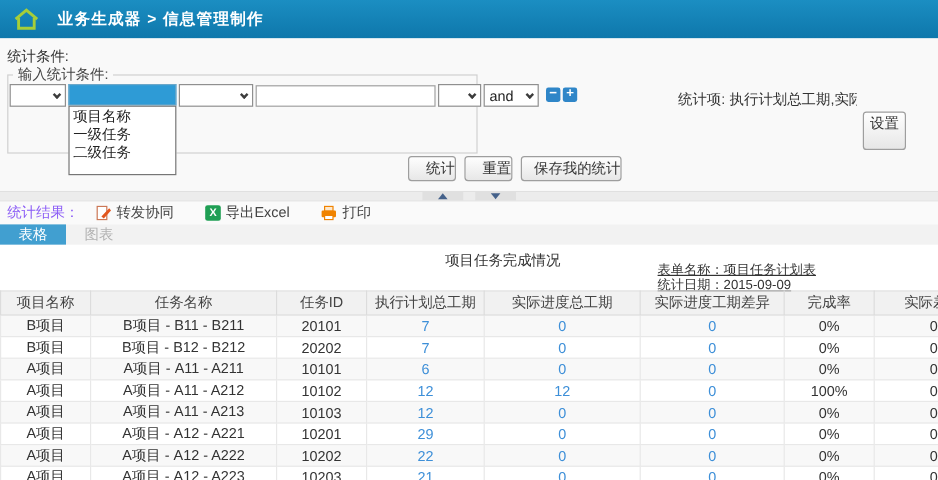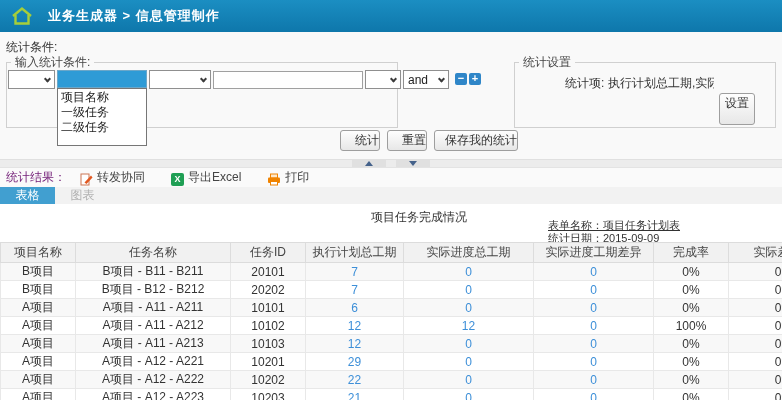--- a/index.html
+++ b/index.html
@@ -38,22 +38,22 @@
   .btn-set { position:absolute; left:719px; top:38px; width:36px; height:32px; border:1px solid #9e9e9e; border-radius:3px; background:linear-gradient(#fefefe,#e7e7e7); text-align:center; line-height:19px; cursor:pointer;margin-top:23px; }
 
   
   .collapse-strip { height:9px; background:#ececec; border-top:1px solid #e0e0e0; border-bottom:1px solid #e3e3e3; display:flex; align-items:center; justify-content:center; gap:10px; }
   .col-btn { width:34px; height:7px; background:#e0e0e0; display:flex; align-items:center; justify-content:center; cursor:pointer; }
   .tri-up { width:0; height:0; border-left:4px solid transparent; border-right:4px solid transparent; border-bottom:5px solid #44618a; }
   .tri-down { width:0; height:0; border-left:4px solid transparent; border-right:4px solid transparent; border-top:5px solid #44618a; }
 
   
   .results-bar { height:19px; background:#fafafa; display:flex; align-items:center; padding-left:6px; }
-  .res-label { color:#701a75; margin-right:14px; }
-  .action { display:flex; align-items:flex-end; margin-right:26px; cursor:pointer; color:#444; }
+  .res-label { color:#8b5cf6; margin-right:14px; }
+  .action { display:flex; align-items:center; margin-right:26px; cursor:pointer; color:#444; }
   .action .ic { margin-right:4px; display:flex; }
   .xl-ic { width:13px; height:13px; background:#1f9f54; border-radius:2px; color:#fff; font-weight:bold; font-size:9px; line-height:13px; text-align:center; }
 
   
   .tab-strip { height:17px; background:#f2f2f2; display:flex; }
   .tab { width:55px; text-align:center; line-height:17px; font-size:12px; cursor:pointer; }
   .tab.active { background:#419fd0; color:#fff; }
   .tab.inactive { color:#b2b2b2; }
 
   
@@ -113,23 +113,20 @@
     <span class="chev"></span>
   </span>
 
   <span class="icon-btn" style="left:455px;">−</span>
   <span class="icon-btn" style="left:469px;">+</span>
 
   <span class="btn" style="left:340px; width:40px;">统计</span>
   <span class="btn" style="left:387px; width:40px;">重置</span>
   <span class="btn" style="left:434px; width:84px;">保存我的统计</span>
 
-  <fieldset class="fs fs-set">
-    <legend>统计设置</legend>
-  </fieldset>
   <span class="set-label">统计项:</span>
   <span class="set-value">执行计划总工期,实际进度总工期</span>
   <span class="btn-set">设置</span>
 </div>
 
 <div class="collapse-strip">
   <span class="col-btn">
       <span class="tri-up"></span>
     </span>
   <span class="col-btn">

